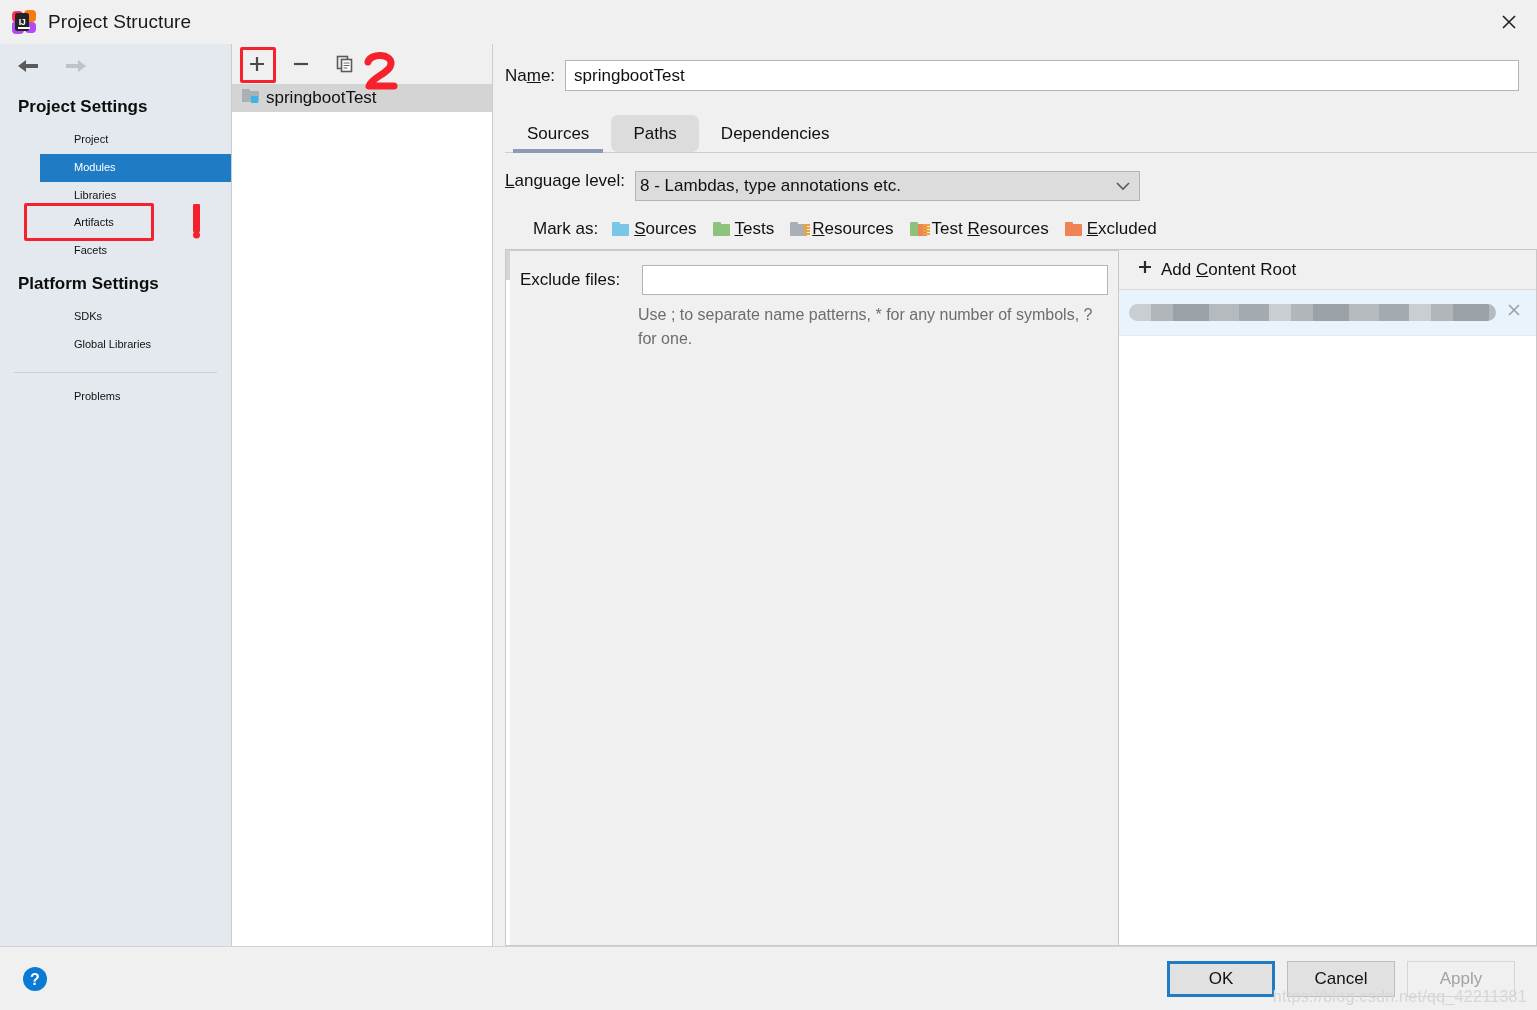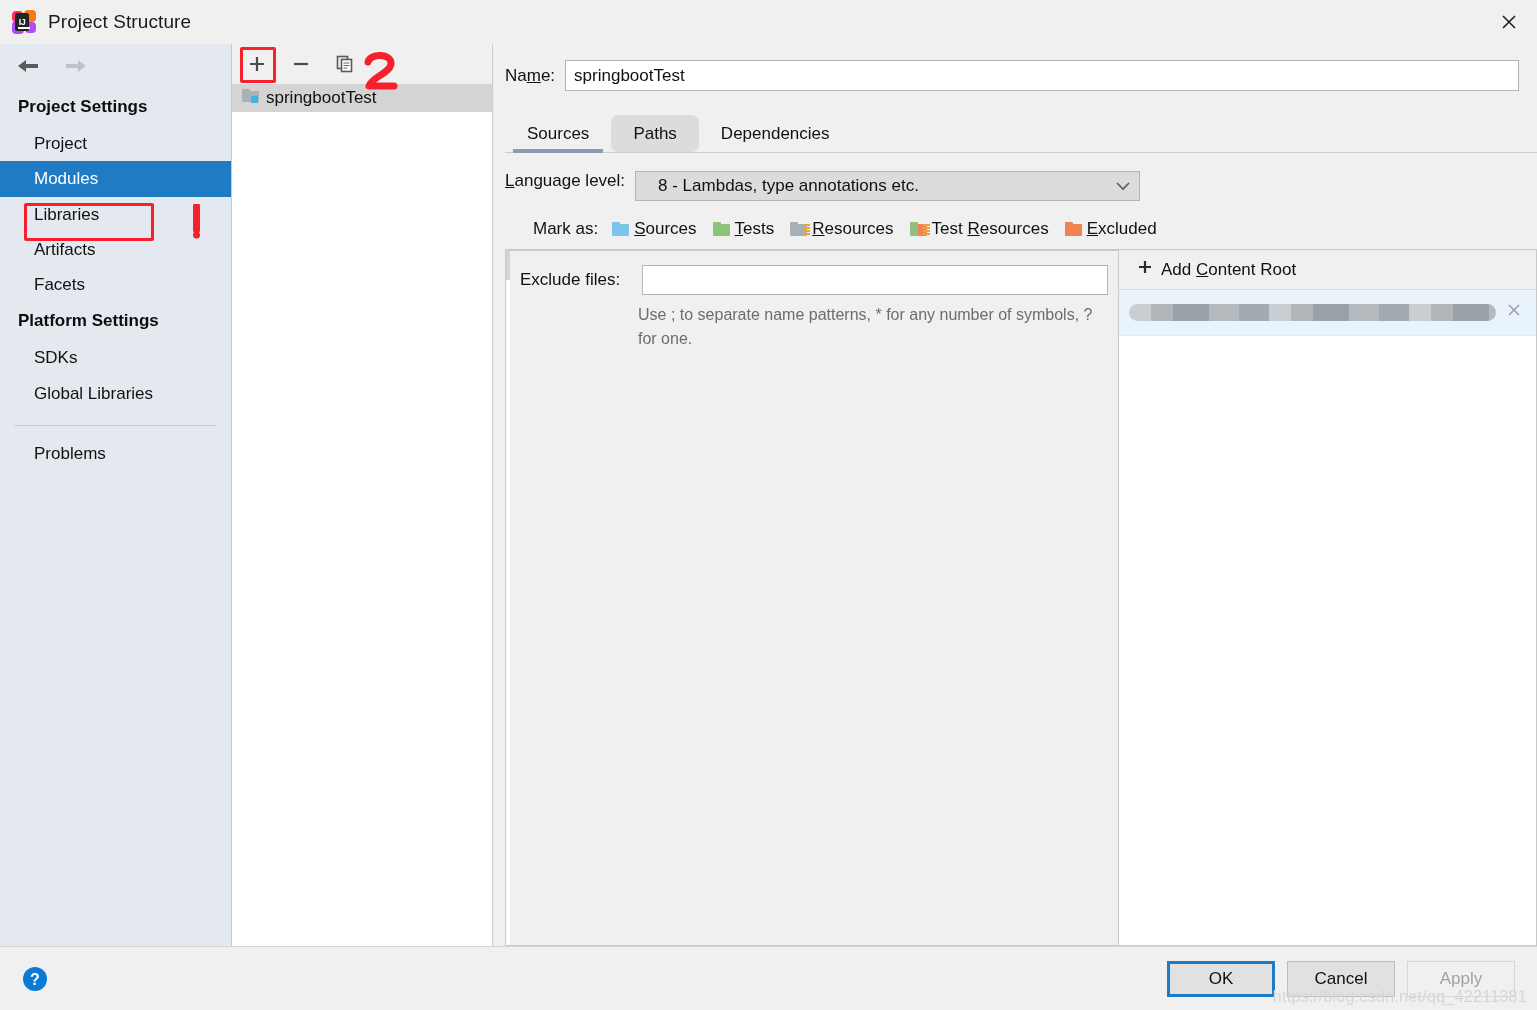--- a/index.html
+++ b/index.html
@@ -71,23 +71,24 @@
   .nav-arrows {
     height: 44px; display: flex; align-items: center; gap: 16px;
     padding-left: 14px;
   }
   .nav-arrow { width: 30px; height: 24px; display:flex; align-items:center; justify-content:center; }
   .side-group-title {
     font-size: 17px; font-weight: bold; color: #0d0d0d;
     padding: 9px 0 9px 18px;
   }
   .side-item {
-    font-size: 17px; color: #111; padding: 7px 0 7px 34px;
+    font-size: 11px; color: #111; padding: 7px 0 7px 34px;
     line-height: 1.25;
     white-space: nowrap;
+    margin-left: 40px;
   }
   .side-item.selected {
     background: #1f7cc4; color: #ffffff;
   }
   .side-divider {
     height: 1px; background: #c8ced4; margin: 14px 14px 10px 14px;
   }
   .sidebar-spacer { flex: 1 1 auto; }
 
   
@@ -185,21 +186,21 @@
 
   .lang-row {
     display: flex; gap: 10px;
     padding: 18px 0 0 12px;
   }
   .lang-select {
     width: 505px; height: 30px;
     background: #dcdcdc;
     border: 1px solid #b4b4b4;
     display: flex; align-items: center;
-    padding: 0 22px;
+    padding: 0 4px;
     font-size: 17px; color: #111;
     position: relative;
   }
   .lang-select .chev {
     position: absolute; right: 9px; top: 50%; transform: translateY(-50%);
   }
 
   .mark-row {
     display: flex; align-items: center;
     padding: 18px 0 0 12px; gap: 0;

